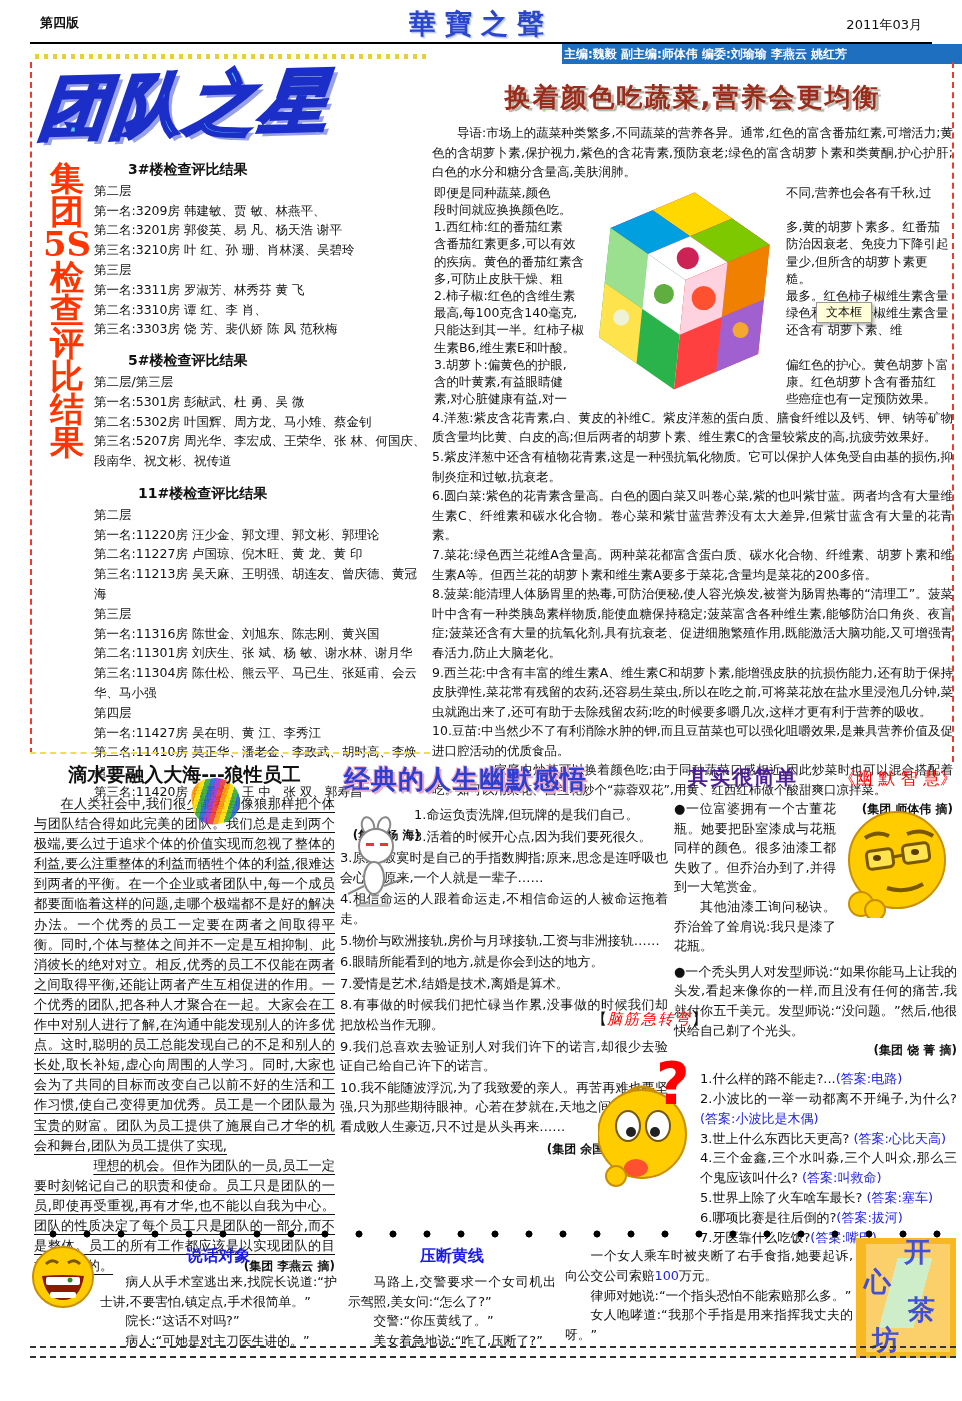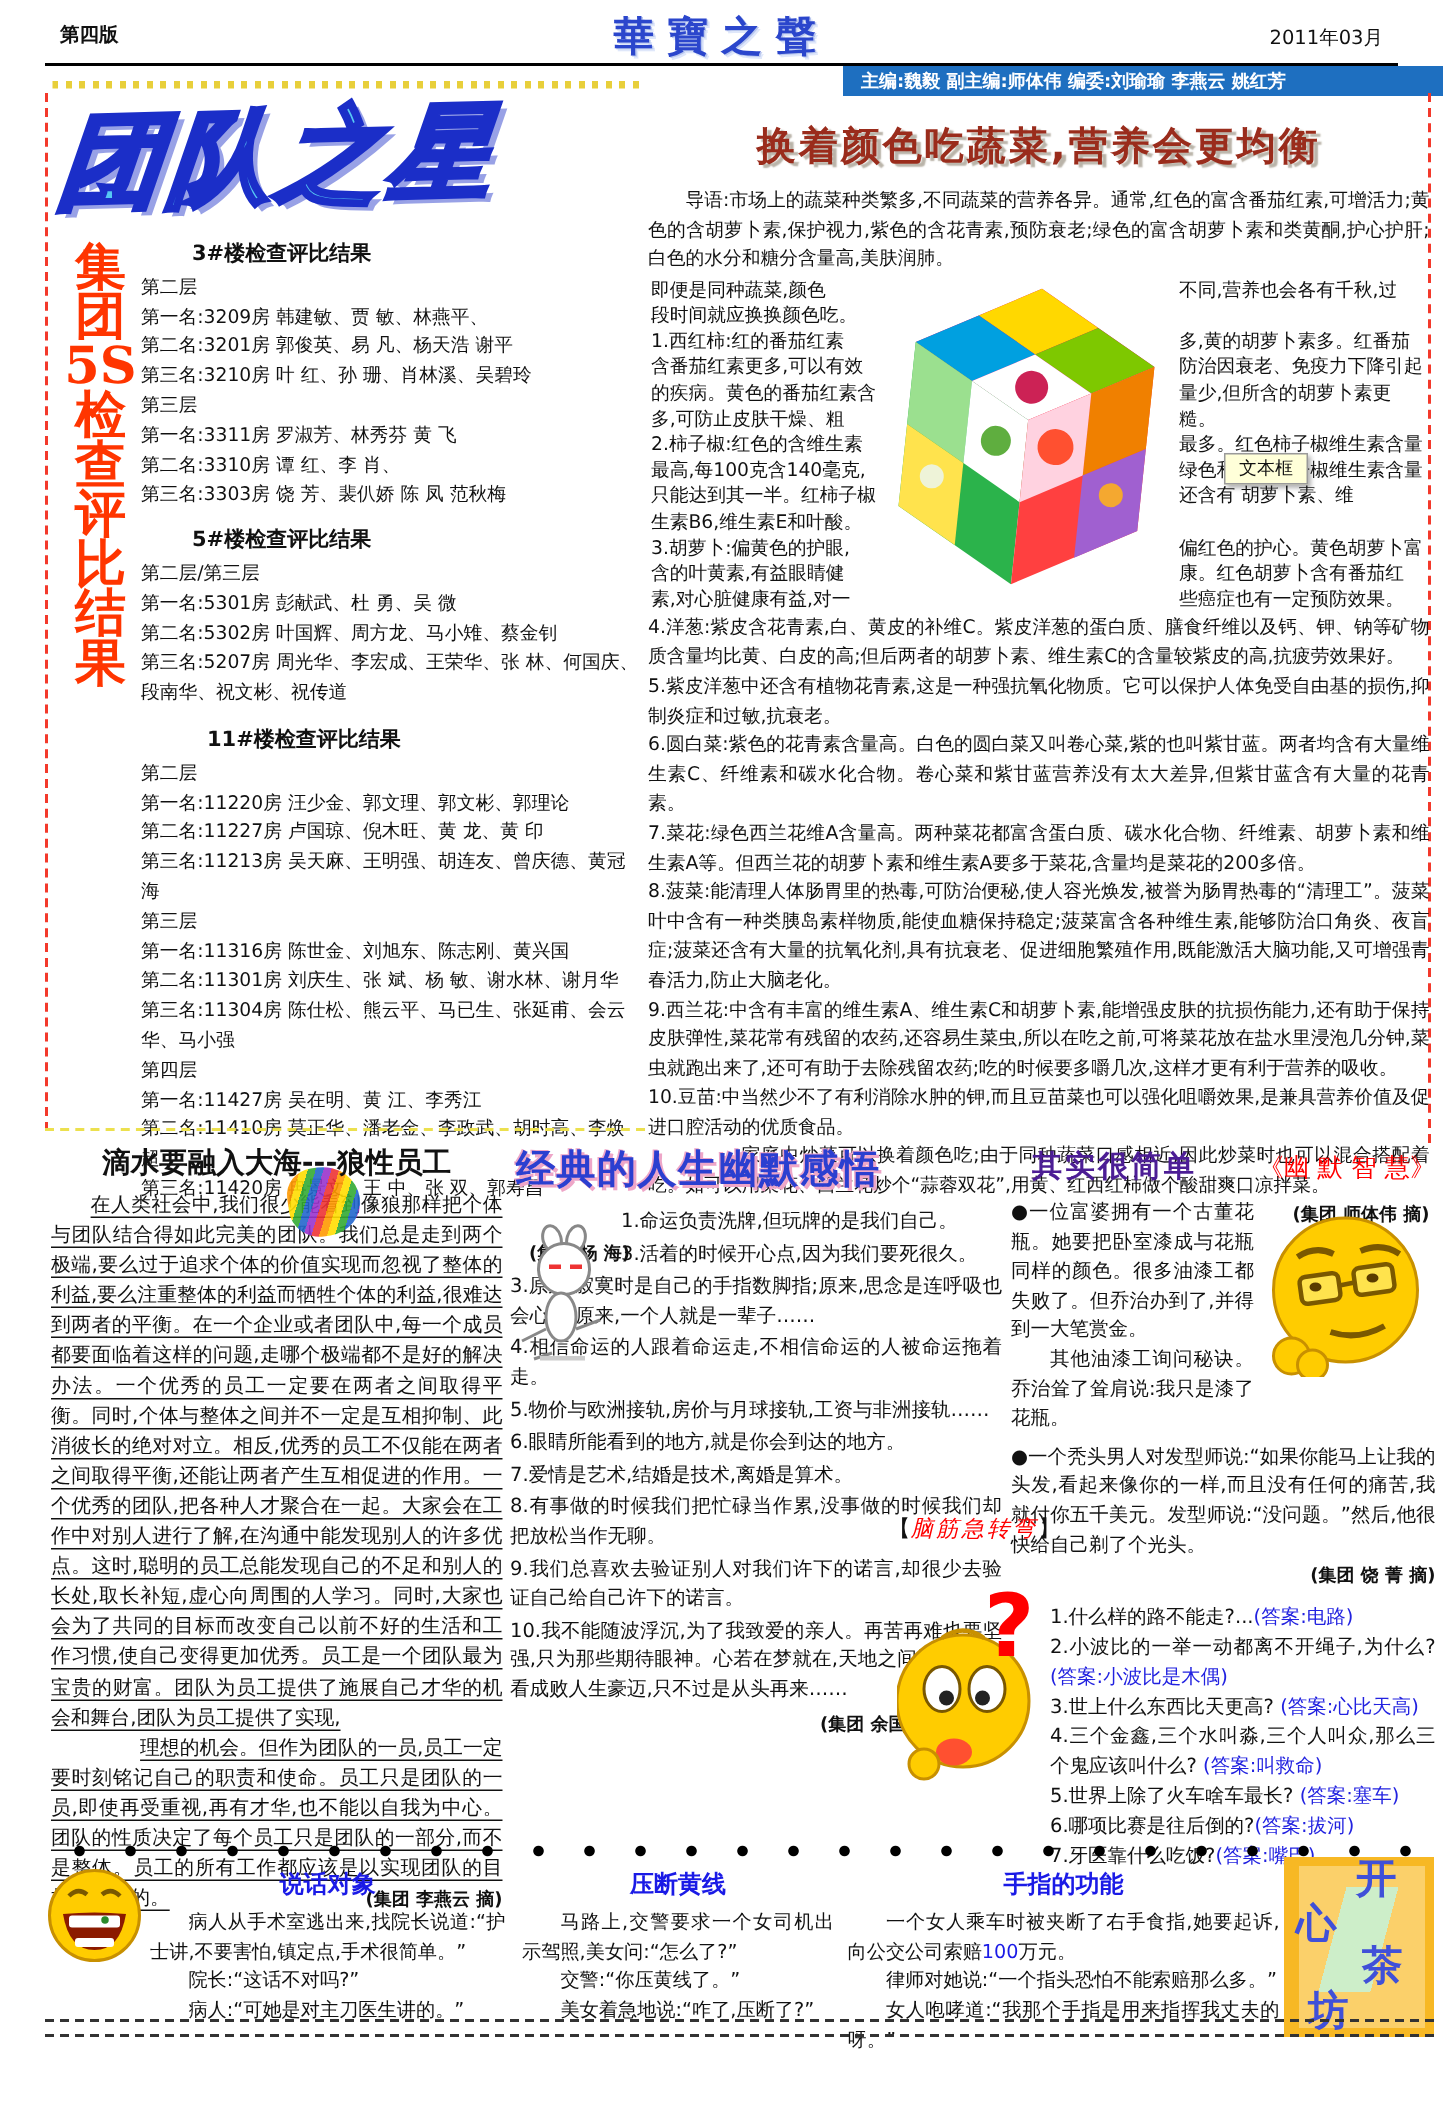--- a/index.html
+++ b/index.html
@@ -7,21 +7,21 @@
        font-family:"DejaVu Sans","Liberation Sans",sans-serif;color:#111;}
   .abs{position:absolute;}
   
   .page-label{left:40px;top:14px;font-size:13px;font-weight:bold;}
   .masthead{left:0;right:0;top:6px;text-align:center;font-family:"DejaVu Serif","Liberation Serif",serif;
             font-size:27px;font-weight:bold;color:#2b46cc;letter-spacing:9px;
             text-shadow:1px 1px 0 #b8c6ee,2px 2px 0 #dfe7fa;}
   .issue-date{right:40px;top:16px;font-size:13px;}
   .head-rule{left:30px;width:902px;top:42px;border-top:2px solid #000;}
   .editors-bar{left:562px;right:0;top:44px;height:20px;background:#1e6fc0;color:#fff;
-               font-size:12px;font-weight:bold;line-height:20px;padding-left:12px;white-space:nowrap;}
+               font-size:12px;font-weight:bold;line-height:20px;padding-left:2px;white-space:nowrap;}
   .tilde-line{left:35px;top:54px;width:392px;height:5px;
               background:repeating-linear-gradient(90deg,#e8cf3a 0 4px,transparent 4px 9px);}
   
   .red-dash-left{left:30px;top:62px;height:692px;border-left:2px dashed #f3392b;}
   .red-dash-right{left:952px;top:62px;height:700px;border-left:2px dashed #f3392b;}
   .team-title{left:40px;top:58px;width:385px;font-size:69px;font-weight:bold;font-style:italic;
               color:#56c8f4;-webkit-text-stroke:3px #1b2ec8;letter-spacing:4px;
               transform:skewX(-7deg) rotate(-1.5deg);
               text-shadow:5px 4px 0 rgba(27,46,200,.45);white-space:nowrap;}
   .vtitle{left:44px;top:162px;width:46px;display:flex;flex-direction:column;align-items:center;
@@ -367,21 +367,20 @@
   <div class="joke-title">压断黄线</div>
   <div>
 
   <p class="ind">马路上,交警要求一个女司机出示驾照,美女问:“怎么了?”</p>
       <p class="ind">交警:“你压黄线了。”</p>
       <p class="ind">美女着急地说:“咋了,压断了?”</p>
     </div>
 </div>
 
 <div class="abs joke joke3">
-  <div class="joke-title">手指的功能</div>
   <p class="ind"><span>一个女人乘车时被夹断了右手食指,她要起诉,向公交公司索赔</span><span class="num">100</span><span>万元。</span></p>
   <p class="ind">律师对她说:“一个指头恐怕不能索赔那么多。”</p>
   <p class="ind">女人咆哮道:“我那个手指是用来指挥我丈夫的呀。”</p>
 </div>
 
 <div class="abs teahouse">
   <div class="inner"></div>
   <div class="zig"></div>
   <span class="th0">开</span>
   <span class="th1">心</span>

